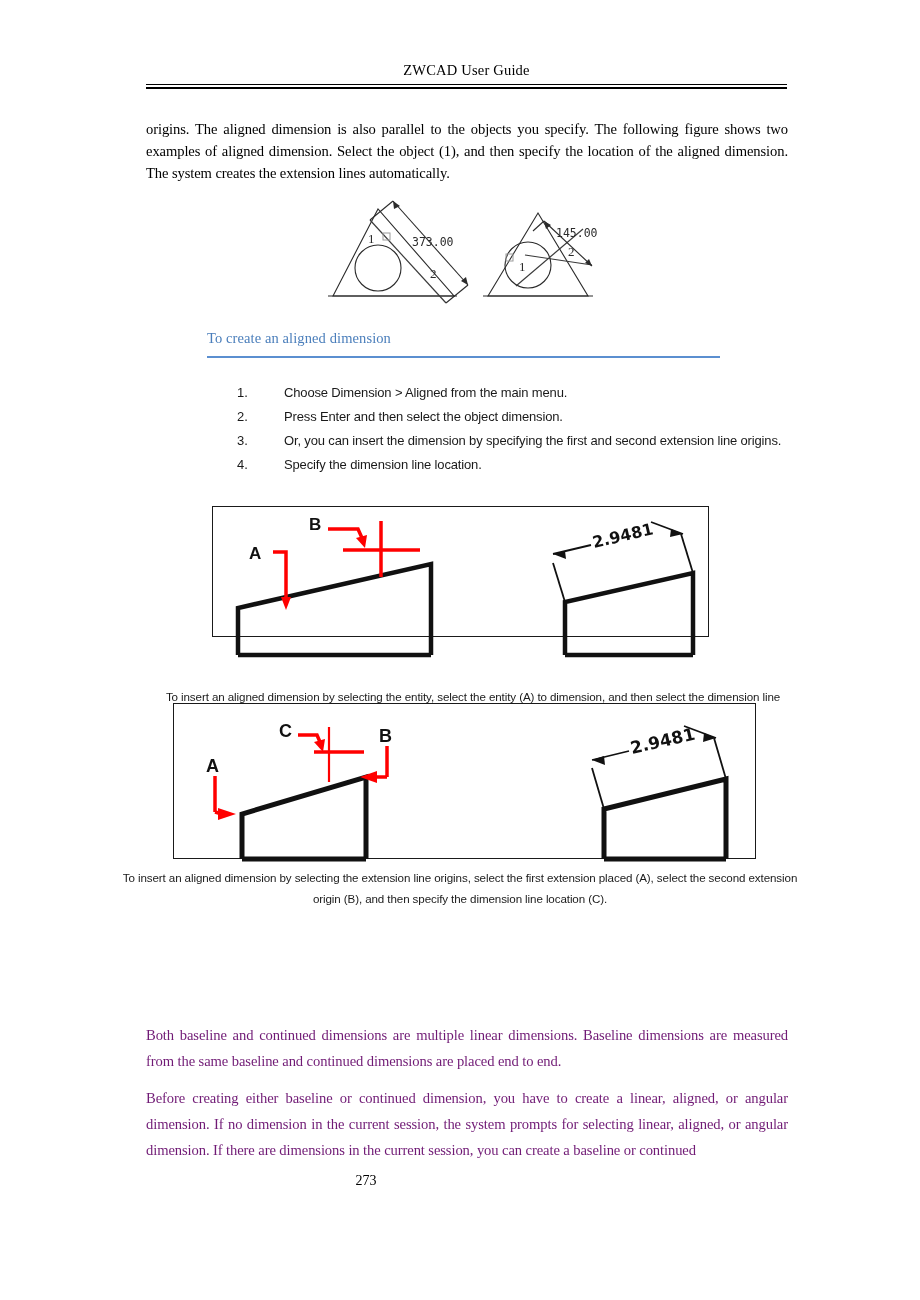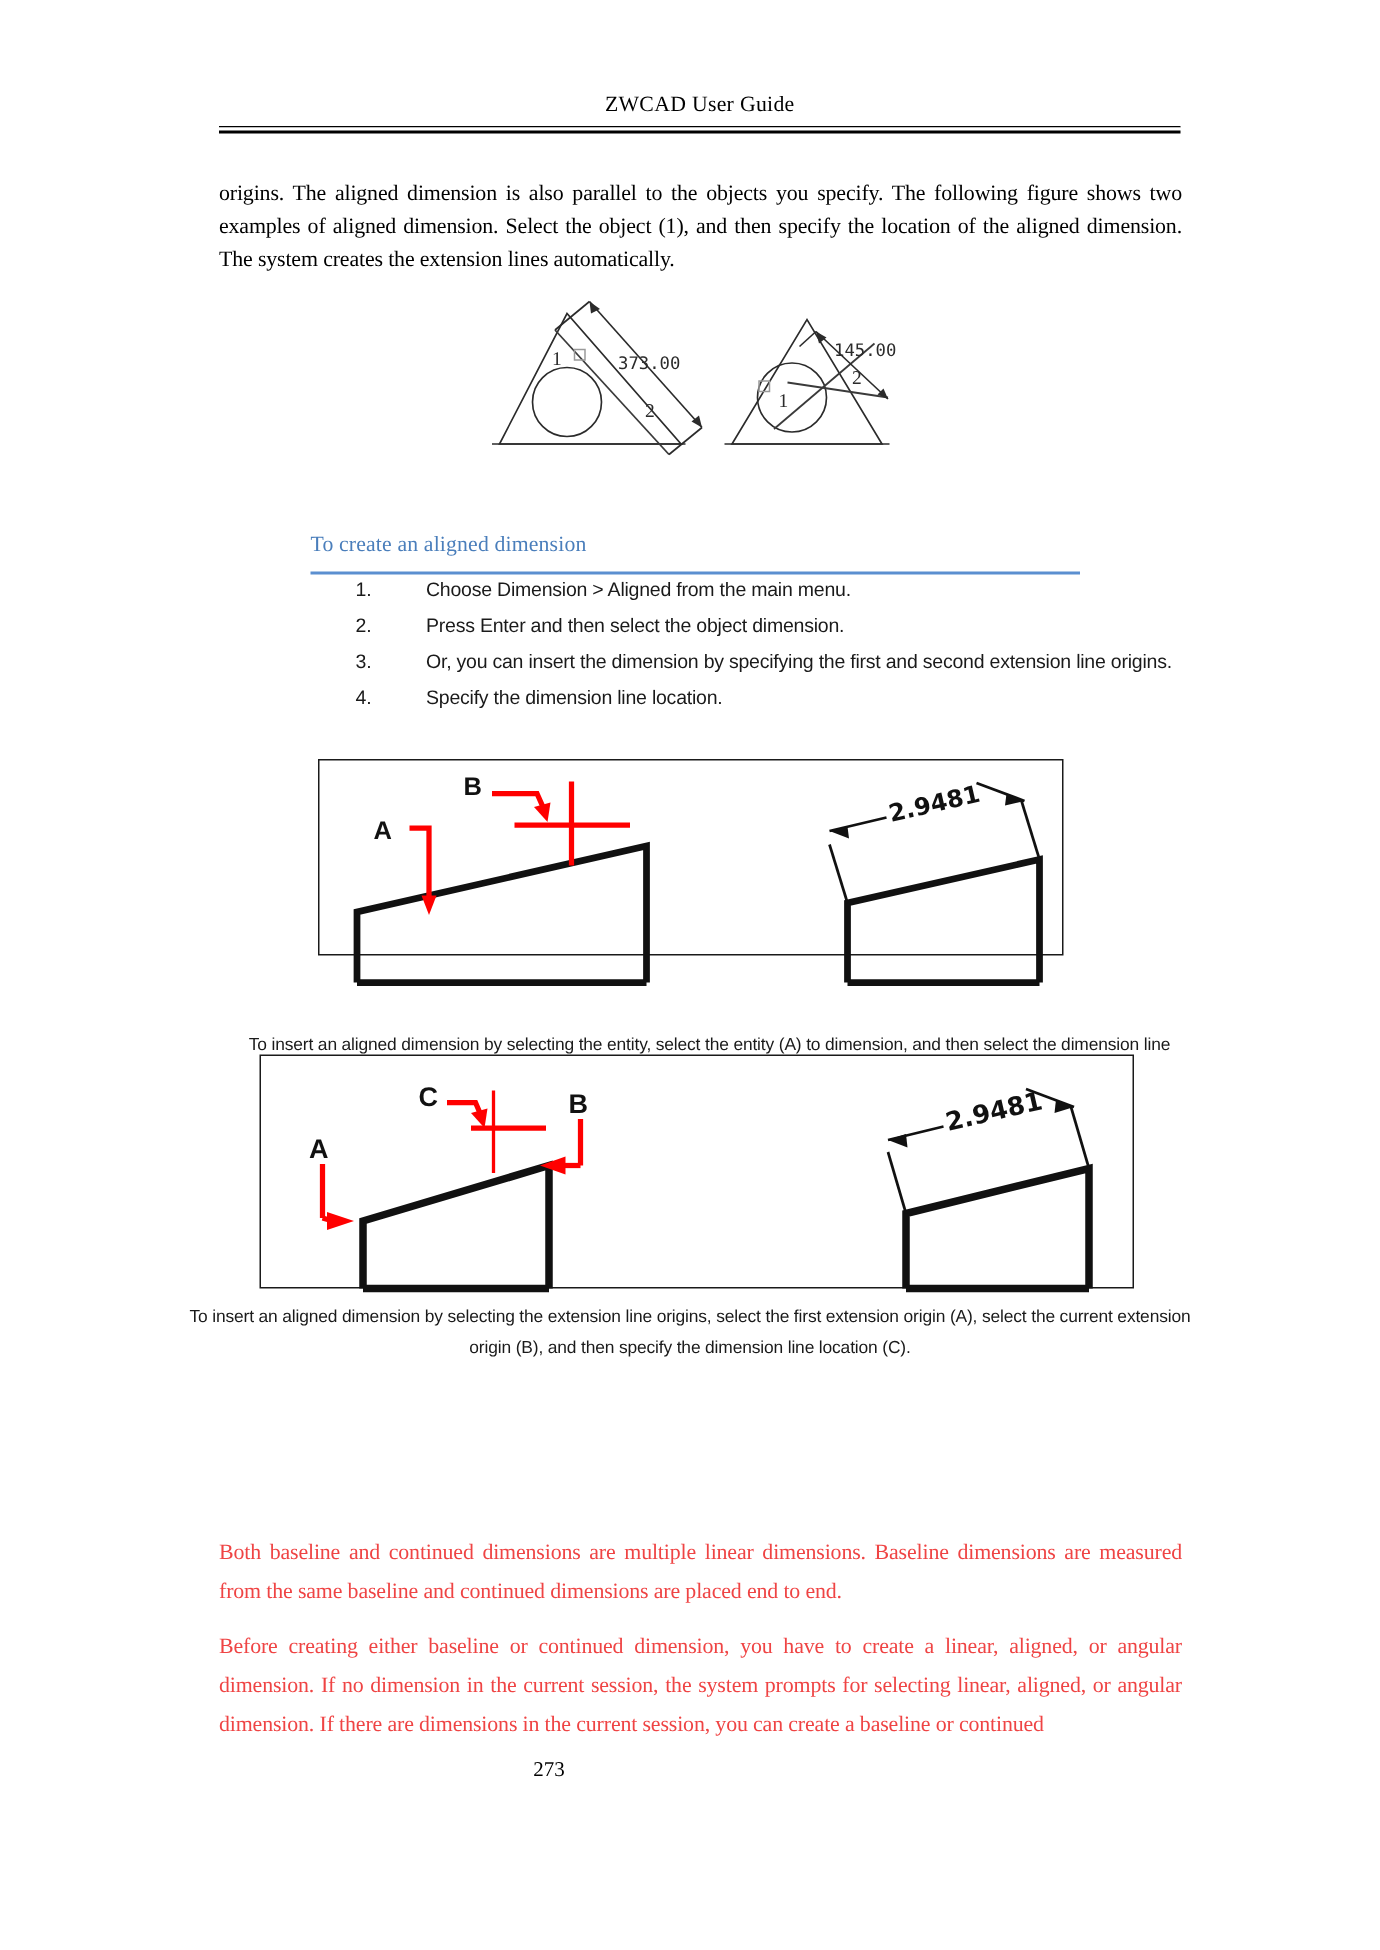--- a/index.html
+++ b/index.html
@@ -66,21 +66,20 @@
     width: 295px;
     height: 125px;
   }
 
   
   .subhead-wrap {
     position: absolute;
     left: 207px;
     top: 330px;
     width: 513px;
-    margin-top: 25px;
   }
   .subhead-text {
     font-family: "Liberation Serif", serif;
     font-size: 14.5px;
     color: #4a7ebb;
     padding-bottom: 9px;
     letter-spacing: 0.1px;
   }
   .subhead-rule {
     height: 1.6px;
@@ -147,21 +146,21 @@
     letter-spacing: -0.1px;
   }
 
   .para {
     position: absolute;
     left: 146px;
     width: 642px;
     font-family: "Liberation Serif", serif;
     font-size: 14.6px;
     line-height: 26px;
-    color: #ef4444;
+    color: #701a75;
     text-align: justify;
     letter-spacing: -0.1px;
   }
   #para-1 { top: 1022px; }
   #para-2 { top: 1085px; }
 
   .page-number {
     position: absolute;
     left: 0;
     top: 1173px;
@@ -342,20 +341,20 @@
         <line x1="540" y1="34" x2="552" y2="75"></line>
         <line x1="418" y1="56" x2="455" y2="47"></line>
         <line x1="510" y1="22" x2="542" y2="34"></line>
         <polygon points="418,56 430,52 431,61" fill="#111" stroke="none"></polygon>
         <polygon points="542,34 530,29 529,38" fill="#111" stroke="none"></polygon>
       </g>
       <text x="458" y="50" font-family="DejaVu Sans, sans-serif" font-size="17" font-weight="bold" fill="#111" transform="rotate(-13 458 50)">2.9481</text>
     </svg>
   </div>
 
-  <div class="caption" id="caption-2">To insert an aligned dimension by selecting the extension line origins, select the first extension origin (A), select the current extension origin (B), and then specify the dimension line location (C).</div>
+  <div class="caption" id="caption-2">To insert an aligned dimension by selecting the extension line origins, select the first extension placed (A), select the second extension origin (B), and then specify the dimension line location (C).</div>
 
   <div class="para" id="para-1">Both baseline and continued dimensions are multiple linear dimensions. Baseline dimensions are measured from the same baseline and continued dimensions are placed end to end.</div>
   <div class="para" id="para-2">Before creating either baseline or continued dimension, you have to create a linear, aligned, or angular dimension. If no dimension in the current session, the system prompts for selecting linear, aligned, or angular dimension. If there are dimensions in the current session, you can create a baseline or continued</div>
 
   <div class="page-number">273</div>
 
 </div>
 
 </body></html>

